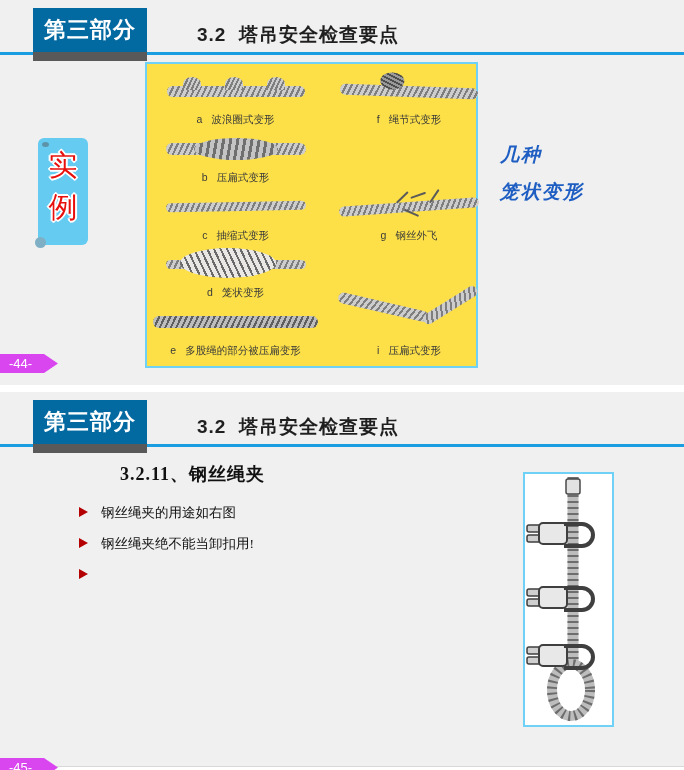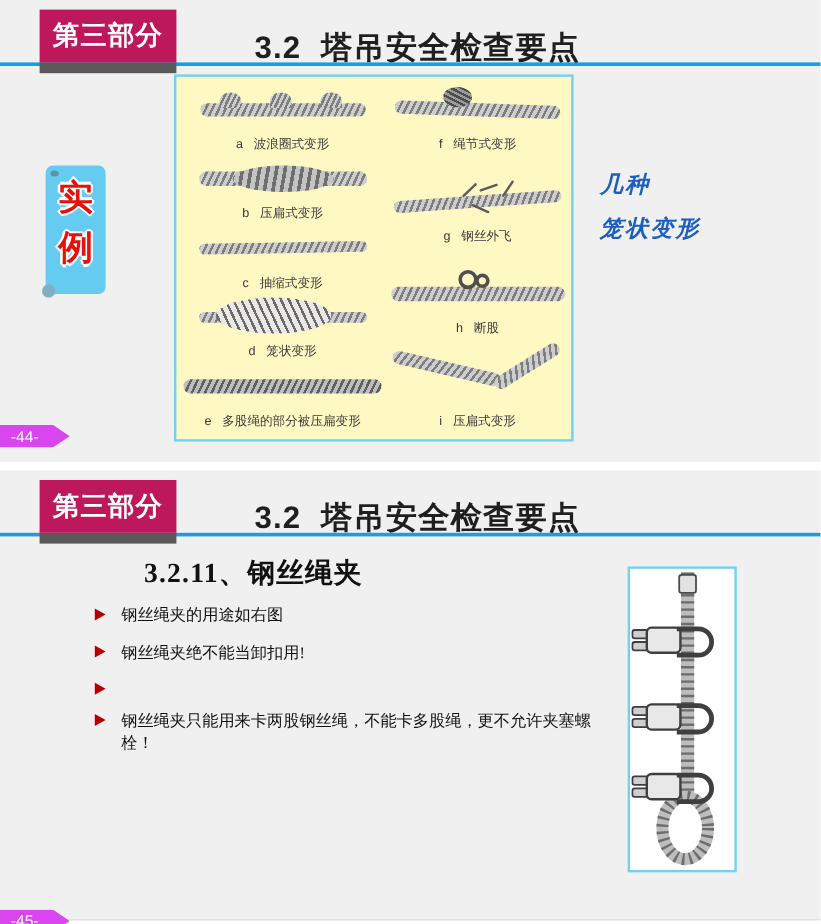--- a/index.html
+++ b/index.html
@@ -8,27 +8,27 @@
 
   .slide{position:relative;width:684px;background:#F0F0F1;}
   .slide1{height:385px;}
   .gap{height:7px;background:#ffffff;}
   .slide2{height:374px;}
   .bottom-strip{height:4px;background:#ffffff;border-top:1px solid #d8d8d8;}
 
   
   .hdr-line{position:absolute;left:0;top:52px;width:684px;height:3px;background:#1B9DE2;z-index:1;}
   .hdr-shadow{position:absolute;left:33px;top:52px;width:114px;height:9px;background:#595959;z-index:2;}
-  .hdr-badge{position:absolute;left:33px;top:8px;width:114px;height:44px;background:#be185d;color:#ffffff;
+  .hdr-badge{position:absolute;left:33px;top:8px;width:114px;height:44px;background:#0369a1;color:#ffffff;
     font-size:22px;font-weight:bold;display:flex;align-items:center;justify-content:center;letter-spacing:1px;z-index:3;}
-  .hdr-title{position:absolute;left:212px;top:22px;font-size:26px;font-weight:bold;color:#1f1f1f;letter-spacing:1px;white-space:pre;}
-
-  
-  .figure-box{position:absolute;left:145px;top:62px;width:333px;height:306px;background:#fef9c3;
-    border:2px solid #6FD1F6;box-sizing:border-box;display:flex;padding:10px 6px 8px 6px;gap:5px;}
+  .hdr-title{position:absolute;left:197px;top:22px;font-size:19px;font-weight:bold;color:#1f1f1f;letter-spacing:1px;white-space:pre;}
+
+  
+  .figure-box{position:absolute;left:145px;top:62px;width:333px;height:306px;background:#fde047;
+    border:2px solid #6FD1F6;box-sizing:border-box;display:flex;padding:10px 6px 8px 6px;gap:16px;}
   .fig-col{flex:1;display:flex;flex-direction:column;justify-content:space-between;align-items:center;}
   .fig-item{display:flex;flex-direction:column;align-items:center;gap:5px;}
   .fig-caption{font-size:10.5px;color:#3a3a3a;white-space:nowrap;}
   .fig-caption .letter{margin-right:9px;}
   .rope-wrap{height:34px;display:flex;align-items:center;justify-content:center;}
 
   .rope{position:relative;background:repeating-linear-gradient(115deg,#7e7e7e 0 2px,#cdcdcd 2px 5px);border-radius:7px;}
   .rv-a{width:138px;height:11px;}
   .rv-a .bump{position:absolute;top:-9px;width:18px;height:13px;border-radius:50% 50% 0 0;
     background:repeating-linear-gradient(115deg,#7e7e7e 0 2px,#cdcdcd 2px 4px);}
@@ -57,37 +57,37 @@
   .rv-i{width:150px;height:36px;background:none;border-radius:0;}
   .rv-i .seg{position:absolute;height:11px;border-radius:6px;
     background:repeating-linear-gradient(115deg,#7e7e7e 0 2px,#cdcdcd 2px 5px);}
   .rv-i .seg1{left:2px;top:8px;width:92px;transform:rotate(13deg);transform-origin:right center;}
   .rv-i .seg2{left:90px;top:12px;width:62px;transform:rotate(-32deg);transform-origin:left center;}
 
   
   .example{position:absolute;left:38px;top:138px;width:50px;height:107px;background:#66CBF1;border-radius:6px;z-index:2;}
   .example .curl-bottom{position:absolute;left:-3px;bottom:-3px;width:11px;height:11px;border-radius:50%;background:#7FAFC4;}
   .example .curl-top{position:absolute;left:4px;top:4px;width:7px;height:5px;border-radius:50%;background:#5D93A8;}
-  .example .txt{width:32px;margin:6px auto 0 auto;font-size:29px;line-height:42px;font-weight:bold;color:#E8100C;
+  .example .txt{width:32px;margin:6px auto 0 auto;font-size:29px;line-height:42px;font-weight:normal;color:#E8100C;
     text-align:center;word-break:break-all;
     text-shadow:-2px 0 #fff,2px 0 #fff,0 -2px #fff,0 2px #fff,-1px -1px #fff,1px -1px #fff,-1px 1px #fff,1px 1px #fff;}
 
   
   .side-note{position:absolute;left:500px;top:136px;font-size:19px;font-style:italic;font-weight:bold;
     color:#1E5EC2;font-family:"Liberation Serif",serif;line-height:37px;letter-spacing:2px;}
 
   
   .pennant{position:absolute;left:0;width:58px;height:19px;background:#d946ef;color:#ffffff;font-size:13px;
     display:flex;align-items:center;padding-left:9px;box-sizing:border-box;
     clip-path:polygon(0 0,44px 0,58px 50%,44px 100%,0 100%);}
   .pennant-44{top:354px;}
   .pennant-45{top:350px;margin-top:16px;}
 
   
-  .section-title{position:absolute;left:120px;top:70px;font-size:23px;font-weight:bold;color:#111111;
+  .section-title{position:absolute;left:120px;top:70px;font-size:18px;font-weight:bold;color:#111111;
     font-family:"Liberation Serif",serif;letter-spacing:1px;}
   .bullets{position:absolute;left:79px;top:112px;width:440px;}
   .bullet{display:flex;align-items:flex-start;margin-bottom:13px;font-size:13.5px;color:#111111;
     font-family:"Liberation Serif",serif;line-height:18px;}
   .tri{width:0;height:0;border-left:9px solid #B40000;border-top:5.5px solid transparent;border-bottom:5.5px solid transparent;
     margin:3px 13px 0 0;flex:none;}
   .clamp-box{position:absolute;left:523px;top:80px;width:91px;height:255px;background:#ffffff;
     border:2px solid #6FD1F6;box-sizing:border-box;display:flex;align-items:center;justify-content:center;}
 </style>
 </head>
@@ -163,29 +163,20 @@
                 <i class="hair h1"></i>
                 <i class="hair h2"></i>
                 <i class="hair h3"></i>
                 <i class="hair h4"></i>
               </div>
             </div>
           <div class="fig-caption"><span class="letter">g</span><span>钢丝外飞</span></div>
         </div>
         <div class="fig-item">
           <div class="rope-wrap">
-              <div class="rope rv-h">
-                <i class="strand s1"></i>
-                <i class="strand s2"></i>
-              </div>
-            </div>
-          <div class="fig-caption"><span class="letter">h</span><span>断股</span></div>
-        </div>
-        <div class="fig-item">
-          <div class="rope-wrap">
               <div class="rope rv-i">
                 <i class="seg seg1"></i>
                 <i class="seg seg2"></i>
               </div>
             </div>
           <div class="fig-caption"><span class="letter">i</span><span>压扁式变形</span></div>
         </div>
       </div>
     </div>
 
@@ -211,24 +202,20 @@
       <div class="bullet">
           <span class="tri"></span>
           <span>钢丝绳夹的用途如右图</span>
         </div>
       <div class="bullet">
           <span class="tri"></span>
           <span>钢丝绳夹绝不能当卸扣用!</span>
         </div>
       <div class="bullet">
           <span class="tri"></span>
-        </div>
-      <div class="bullet">
-          <span class="tri"></span>
-          <span>钢丝绳夹只能用来卡两股钢丝绳，不能卡多股绳，更不允许夹塞螺栓！</span>
         </div>
     </div>
 
     <div class="clamp-box">
       <svg width="85" height="249" viewBox="0 0 85 249">
 
         <line x1="47" y1="2" x2="47" y2="192" stroke="#bdbdbd" stroke-width="11"></line>
         <line x1="47" y1="2" x2="47" y2="192" stroke="#6d6d6d" stroke-width="11" stroke-dasharray="2 4"></line>
 
         <rect x="40" y="4" width="14" height="15" rx="2" fill="#e2e2e2" stroke="#4a4a4a" stroke-width="1.5"></rect>

